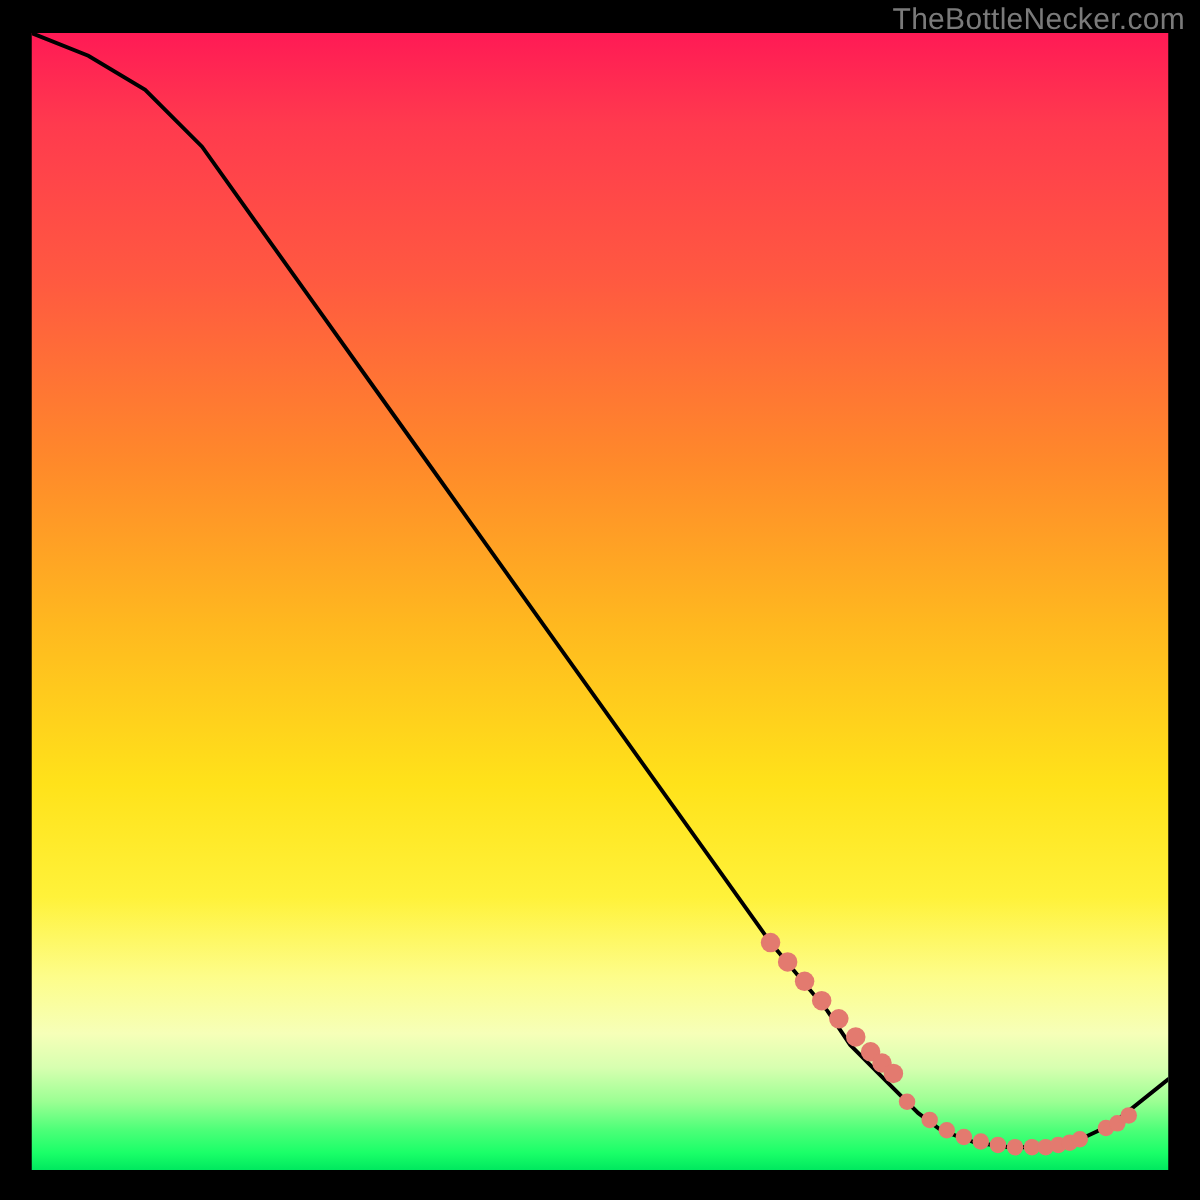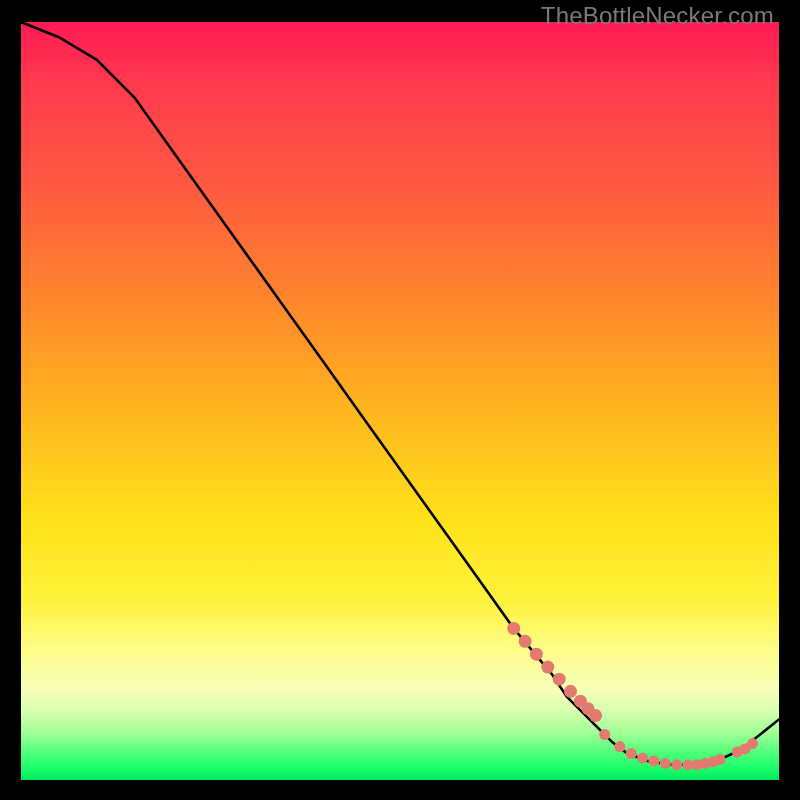--- a/index.html
+++ b/index.html
@@ -13,23 +13,23 @@
   }
   .frame {
     position: relative;
     width: 800px;
     height: 800px;
     background: #000;
   }
   .attribution {
     position: absolute;
     top: 2px;
-    right: 26px;
+    right: 10px;
     color: #7a7a7a;
-    font-size: 24px;
+    font-size: 20px;
     letter-spacing: 0.2px;
     z-index: 10;
   }
   .plot {
     position: absolute;
     left: 21px;
     top: 22px;
     width: 758px;
     height: 758px;
     overflow: hidden;

